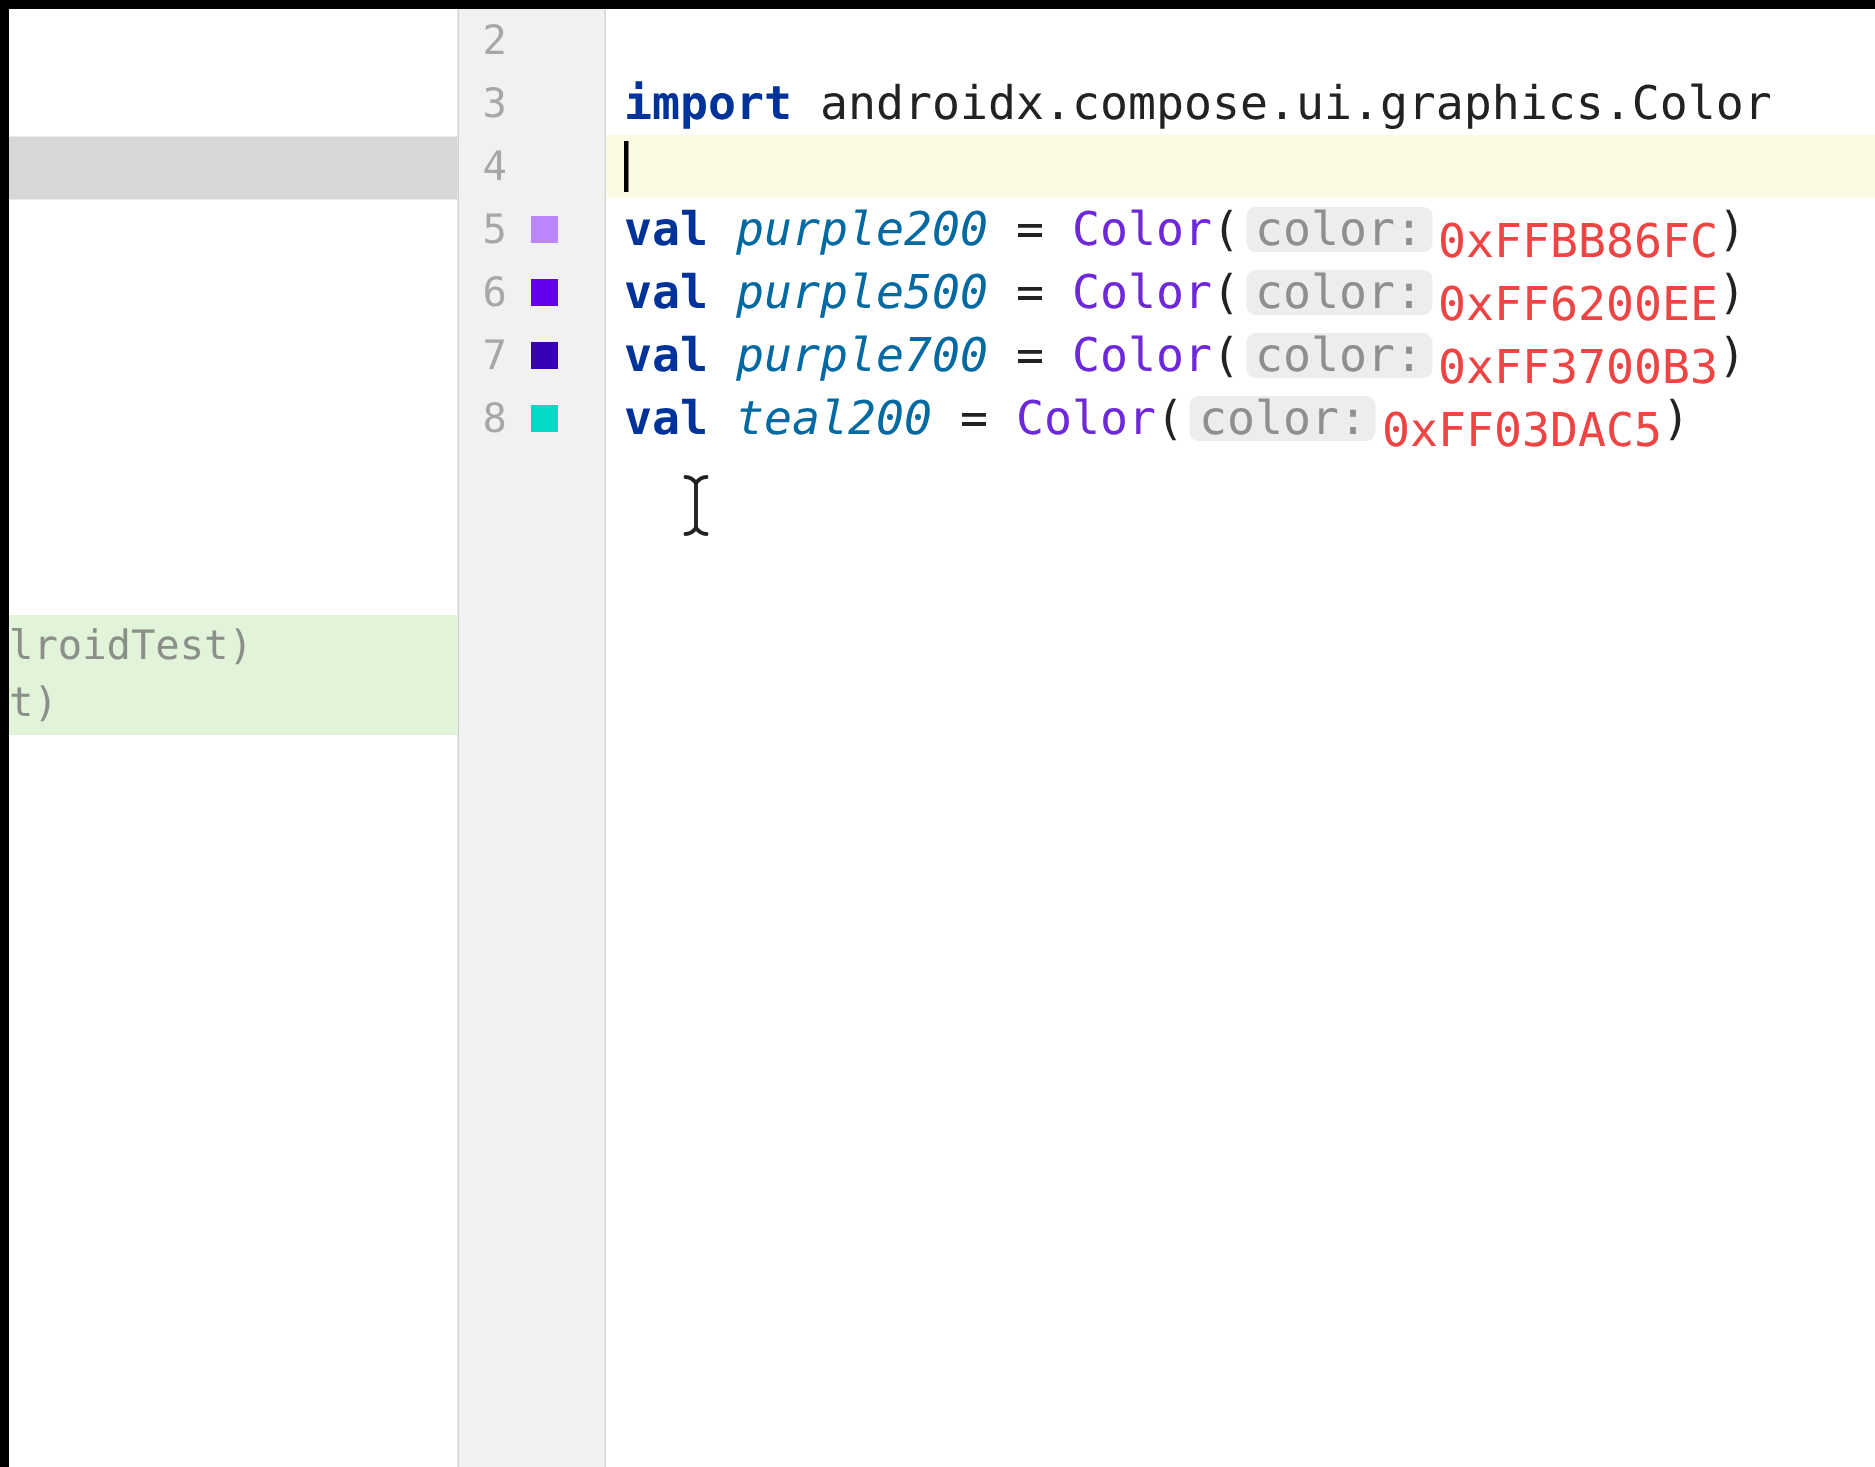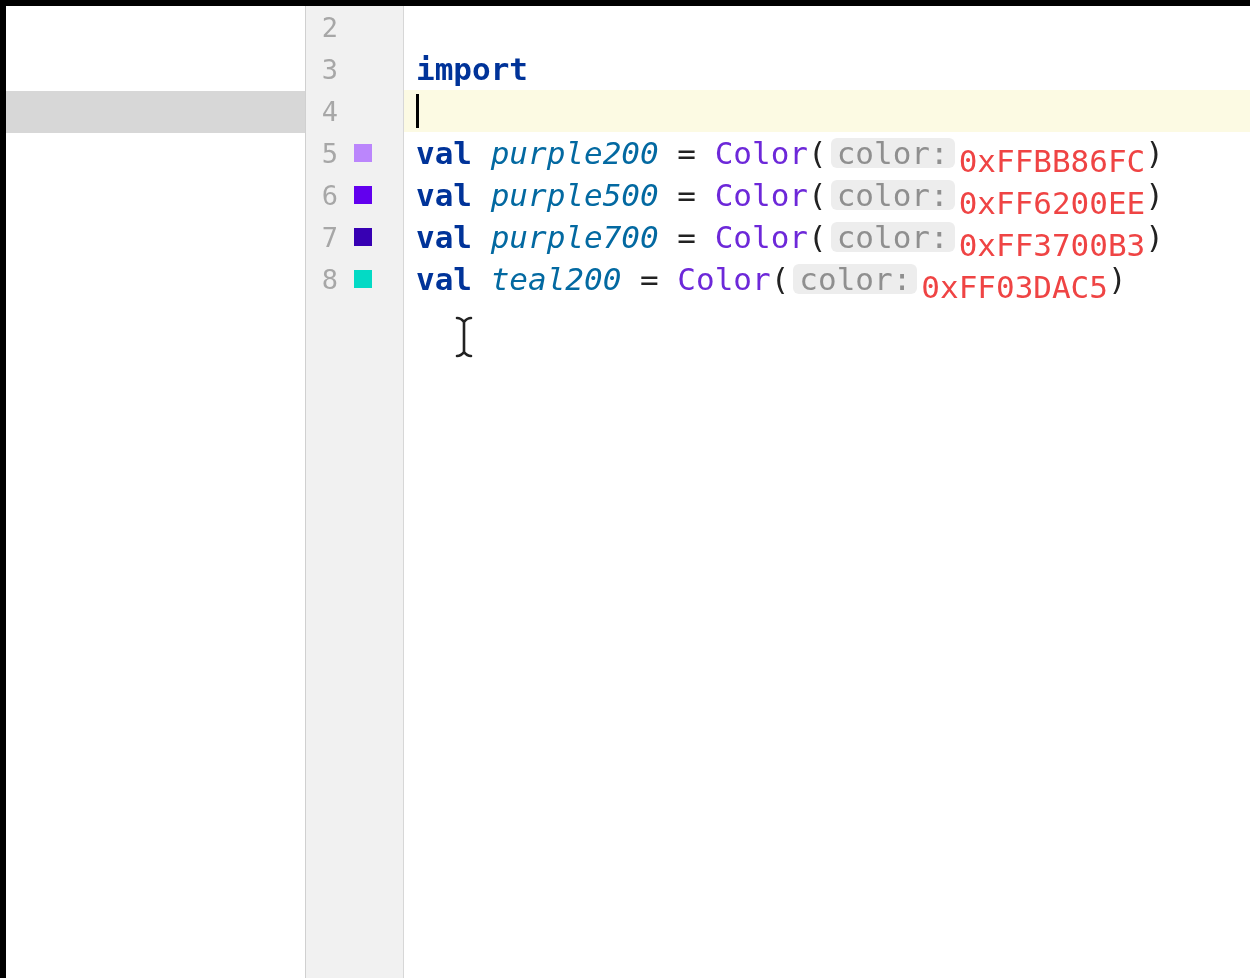--- a/index.html
+++ b/index.html
@@ -133,20 +133,24 @@
       background: rgba(0,0,0,0);
     }
   </style>
 </head>
 <body>
 
 <div class="frame">
 
   <div class="sidebar">
     <div class="sidebar-selected-band"></div>
+    <div class="sidebar-green-block">
+      <span class="frag">lroidTest)</span>
+      <span class="frag">t)</span>
+    </div>
   </div>
 
   <div class="gutter">
     <div class="gutter-row">
       <span class="line-num">2</span>
     </div>
     <div class="gutter-row">
       <span class="line-num">3</span>
     </div>
     <div class="gutter-row">
@@ -168,21 +172,21 @@
       <span class="line-num">8</span>
       <span class="swatch" style="background:#03DAC5"></span>
     </div>
   </div>
 
   <div class="editor">
 
     <div class="code-line"></div>
 
     <div class="code-line">
-      <span class="kw">import</span>
+      <span class="kw">import</span><span class="plain"> androidx.compose.ui.graphics.Color</span>
     </div>
 
     <div class="code-line hl-yellow">
       <span class="caret"></span>
     </div>
 
     <div class="code-line">
       <span class="kw">val</span><span class="plain"> </span><span class="ident">purple200</span><span class="plain"> = </span><span class="func">Color</span><span class="plain">(</span><span class="hint-pill">color:</span><span class="numlit">0xFFBB86FC</span><span class="plain">)</span>
     </div>
 

